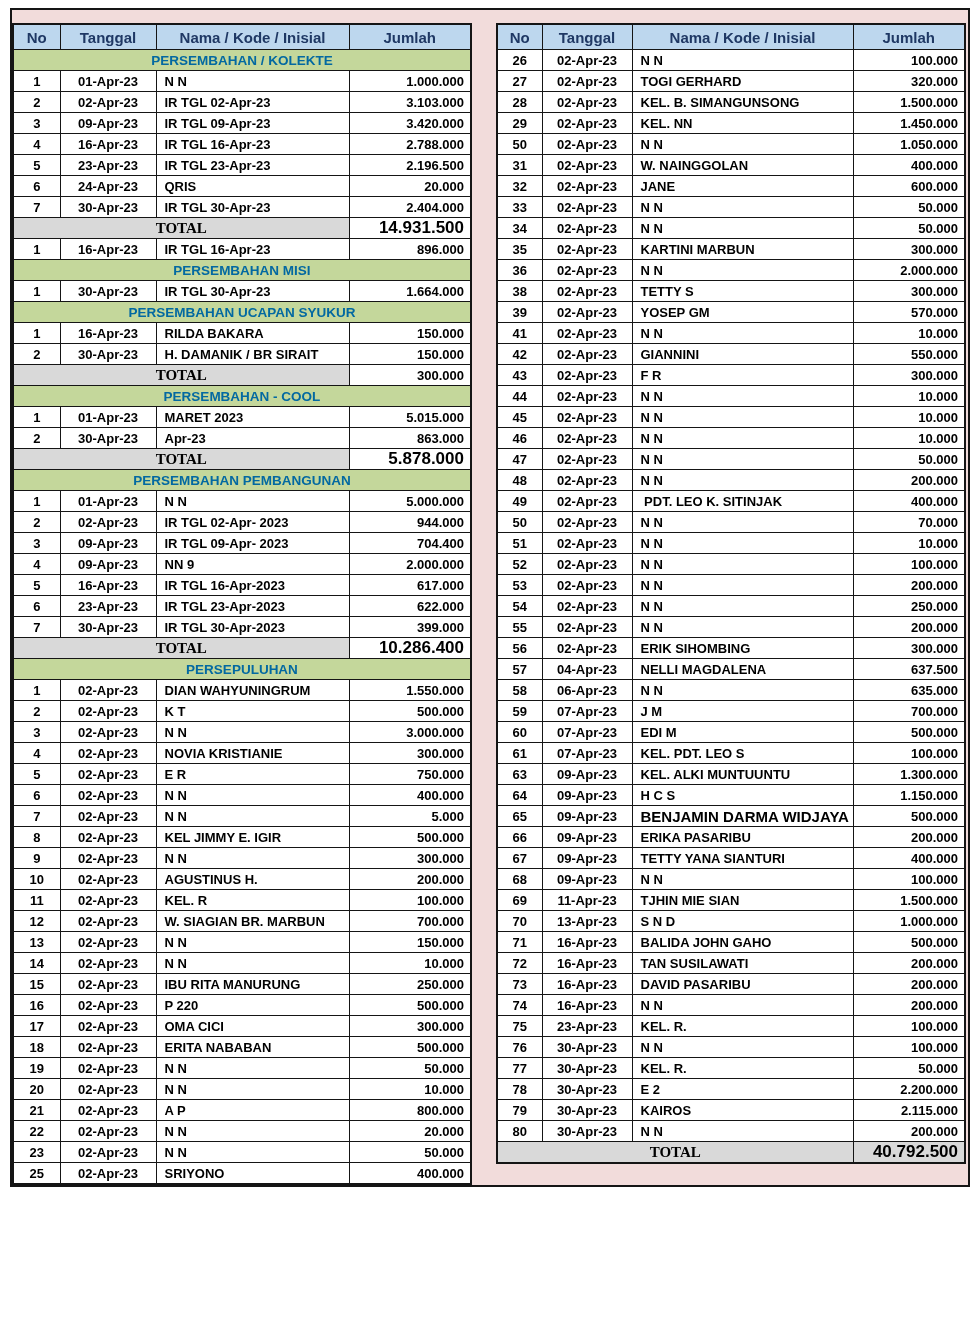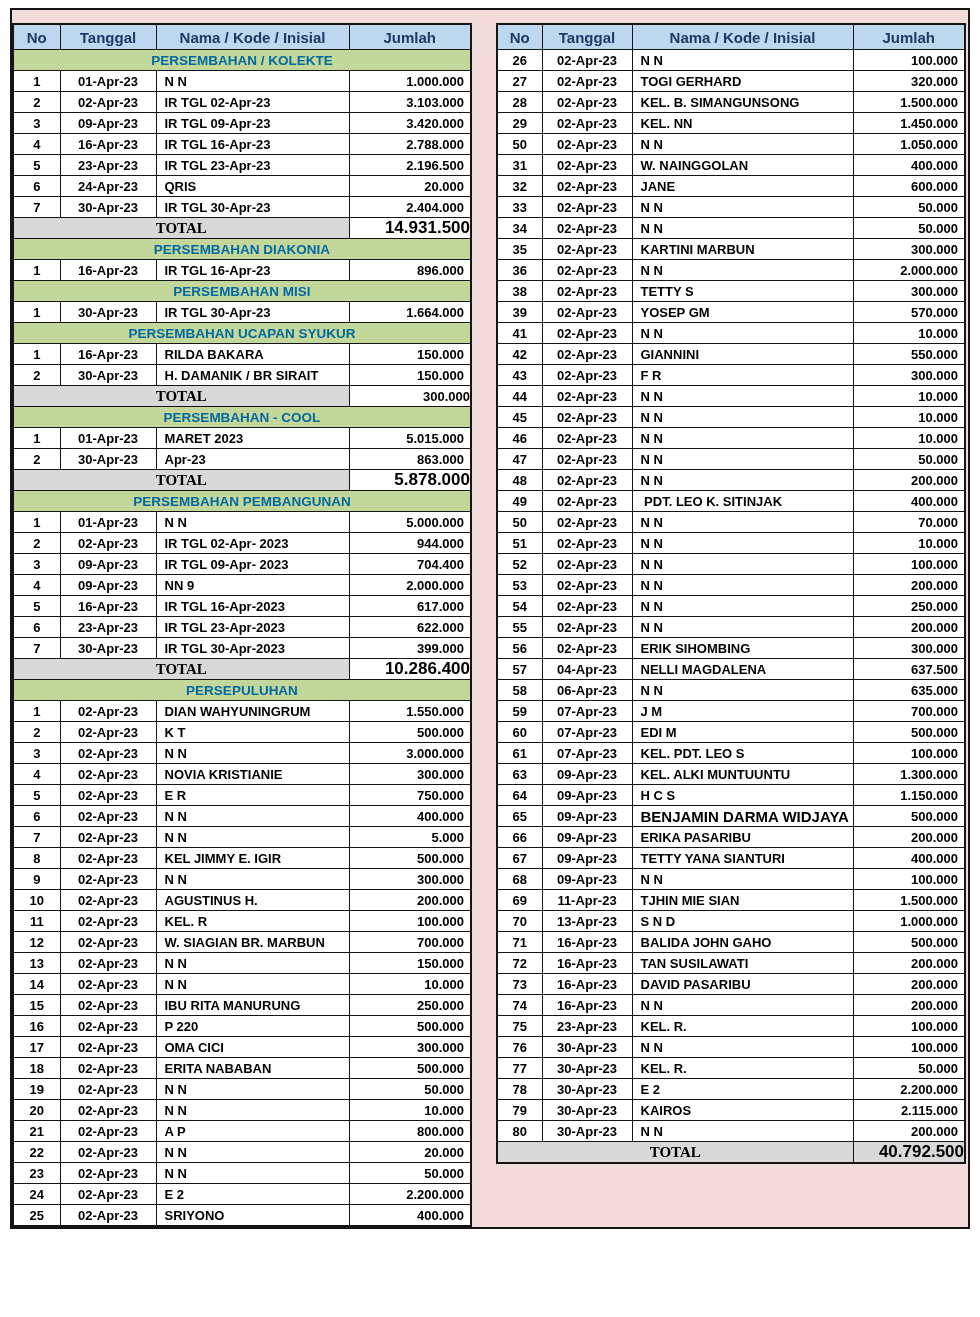--- a/index.html
+++ b/index.html
@@ -18,21 +18,21 @@
   .tbl th,.tbl td{border:1px solid #151515;height:20px;padding:0;overflow:hidden;
                   white-space:pre;vertical-align:middle;}
   .tbl thead th{background:#bdd7ee;color:#1f3864;font-size:15px;height:24px;text-align:center;}
   td.no{text-align:center;}
   td.date{text-align:center;}
   td.name{text-align:left;padding-left:8px;}
   td.name.small{font-size:15px;}
   td.amount{text-align:right;padding-right:6px;}
   td.section{background:#c4d79b;color:#0369a1;text-align:center;font-size:13.5px;}
   td.total-label{background:#d9d9d9;text-align:center;font-size:15px;font-family:Liberation Serif, serif;}
-  td.total-value{text-align:right;padding-right:0;font-size:13px;}
+  td.total-value{text-align:right;padding-right:6px;font-size:13px;}
   td.total-value.big{font-size:17px;}
   td.total-value.gray{background:#d9d9d9;}
 </style>
 </head>
 <body>
 
 <div class="doc">
   <div class="tables">
 
     <table class="tbl tbl-left">
@@ -94,23 +94,20 @@
             <td class="no">7</td>
             <td class="date">30-Apr-23</td>
             <td class="name">IR TGL 30-Apr-23</td>
             <td class="amount">2.404.000</td>
           </tr>
           <tr>
             <td class="total-label" colspan="3">TOTAL</td>
             <td class="amount total-value big">14.931.500</td>
           </tr>
           <tr>
-            <td class="section" colspan="4">PERSEMBAHAN DIAKONIA</td>
-          </tr>
-          <tr>
             <td class="no">1</td>
             <td class="date">16-Apr-23</td>
             <td class="name">IR TGL 16-Apr-23</td>
             <td class="amount">896.000</td>
           </tr>
           <tr>
             <td class="section" colspan="4">PERSEMBAHAN MISI</td>
           </tr>
           <tr>
             <td class="no">1</td>
@@ -338,26 +335,20 @@
             <td class="no">22</td>
             <td class="date">02-Apr-23</td>
             <td class="name">N N</td>
             <td class="amount">20.000</td>
           </tr>
           <tr>
             <td class="no">23</td>
             <td class="date">02-Apr-23</td>
             <td class="name">N N</td>
             <td class="amount">50.000</td>
-          </tr>
-          <tr>
-            <td class="no">24</td>
-            <td class="date">02-Apr-23</td>
-            <td class="name">E 2</td>
-            <td class="amount">2.200.000</td>
           </tr>
           <tr>
             <td class="no">25</td>
             <td class="date">02-Apr-23</td>
             <td class="name">SRIYONO</td>
             <td class="amount">400.000</td>
           </tr>
         </tbody>
     </table>
 

